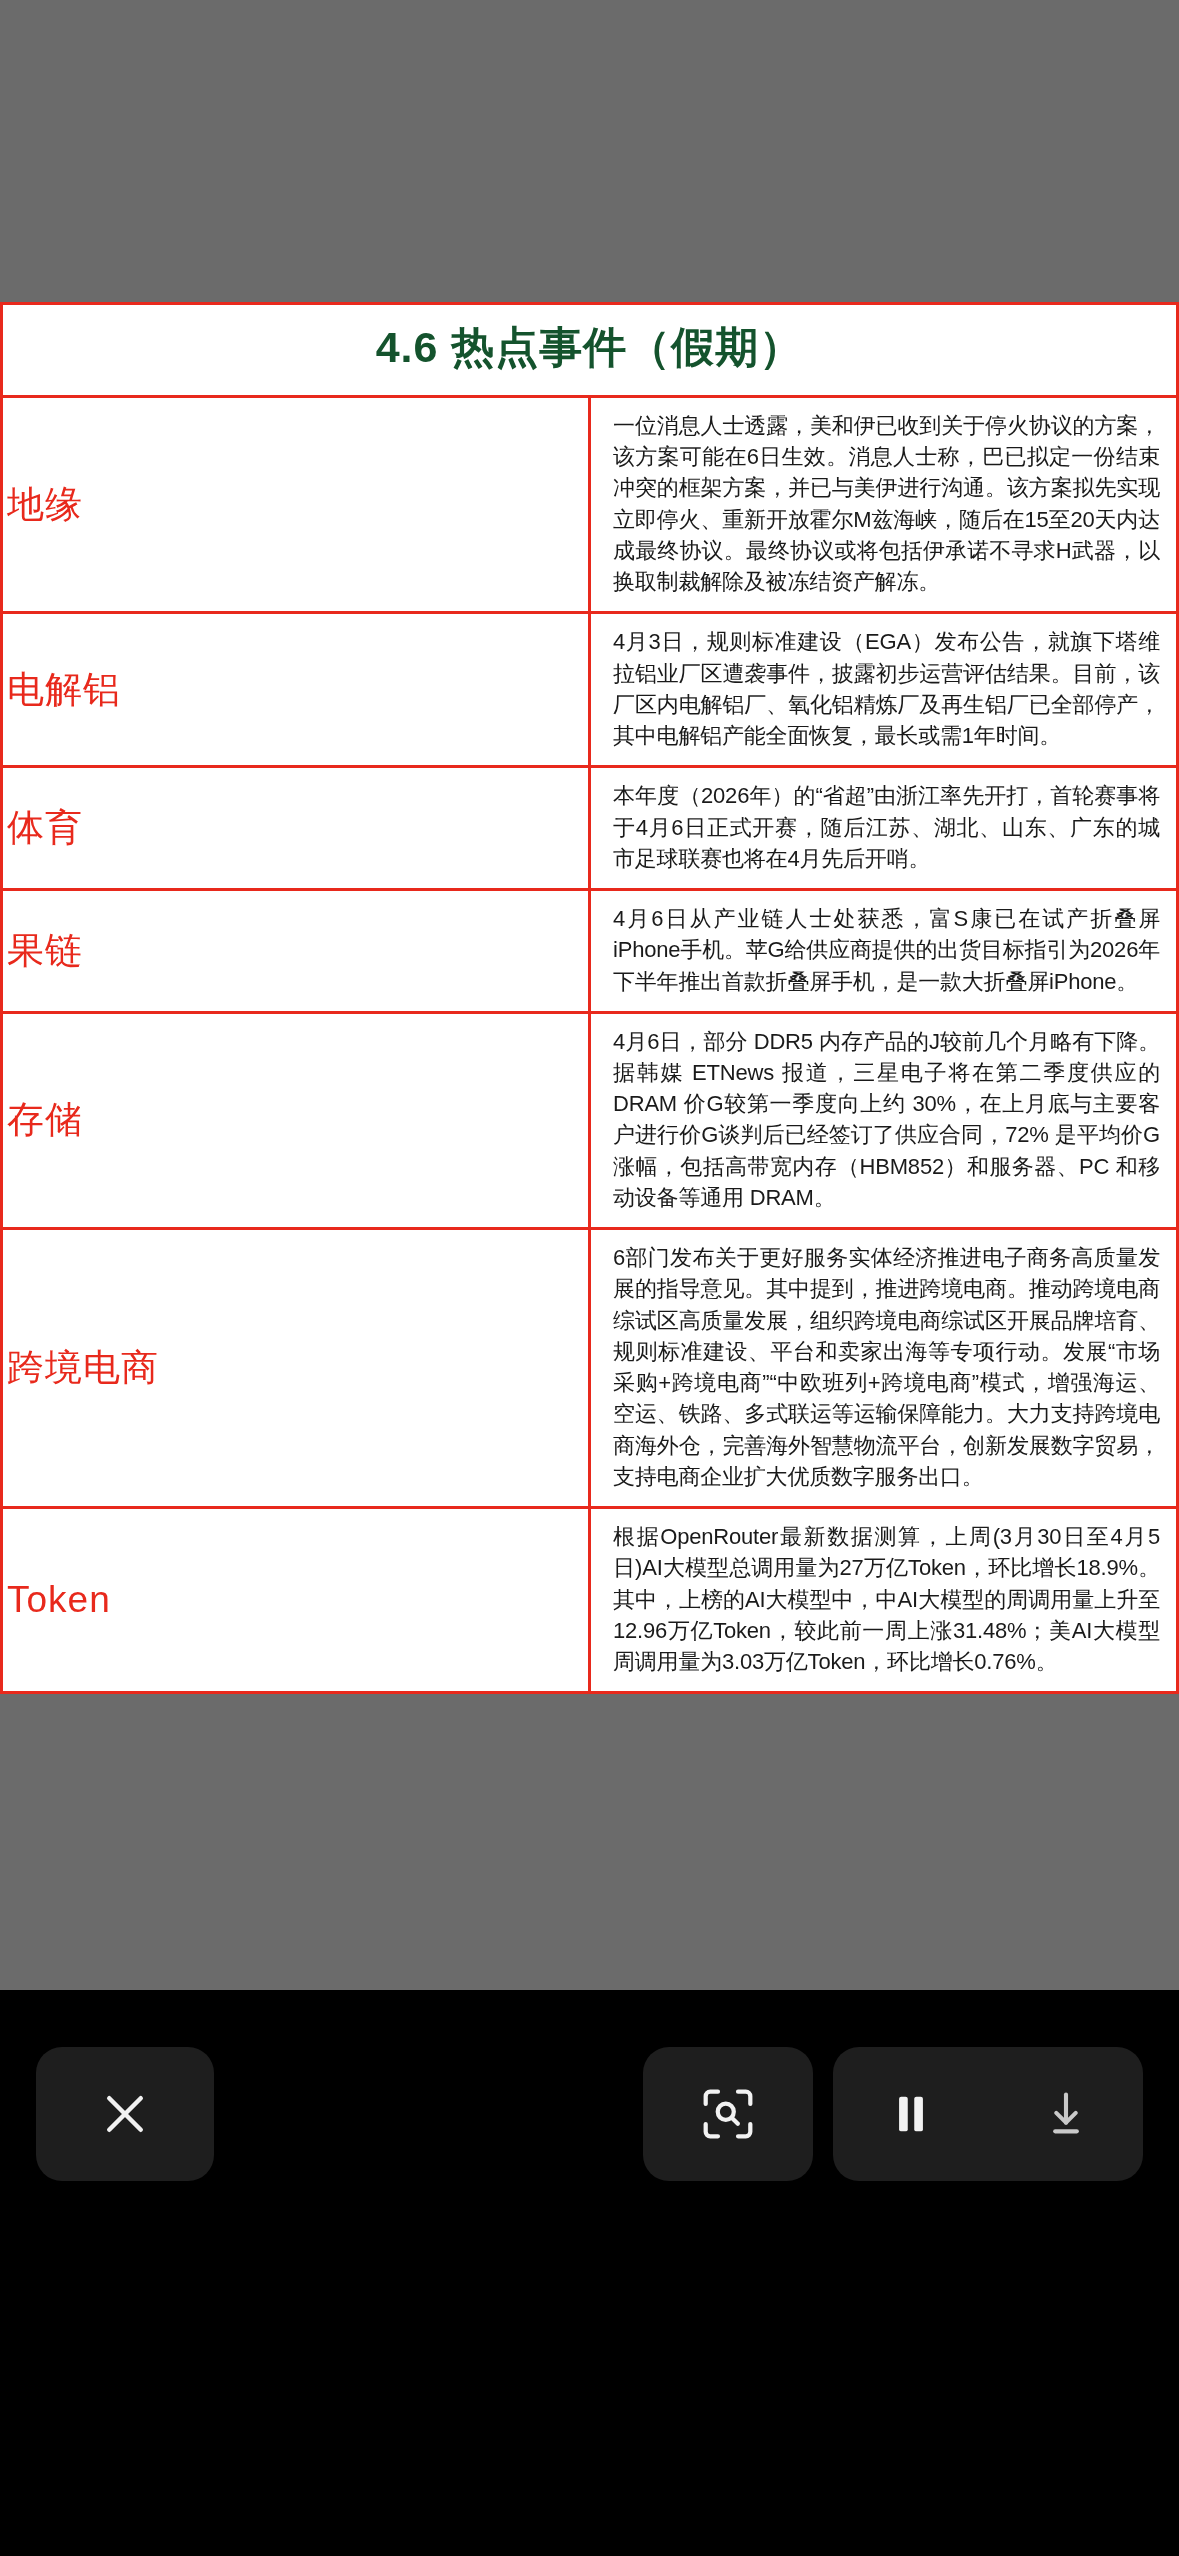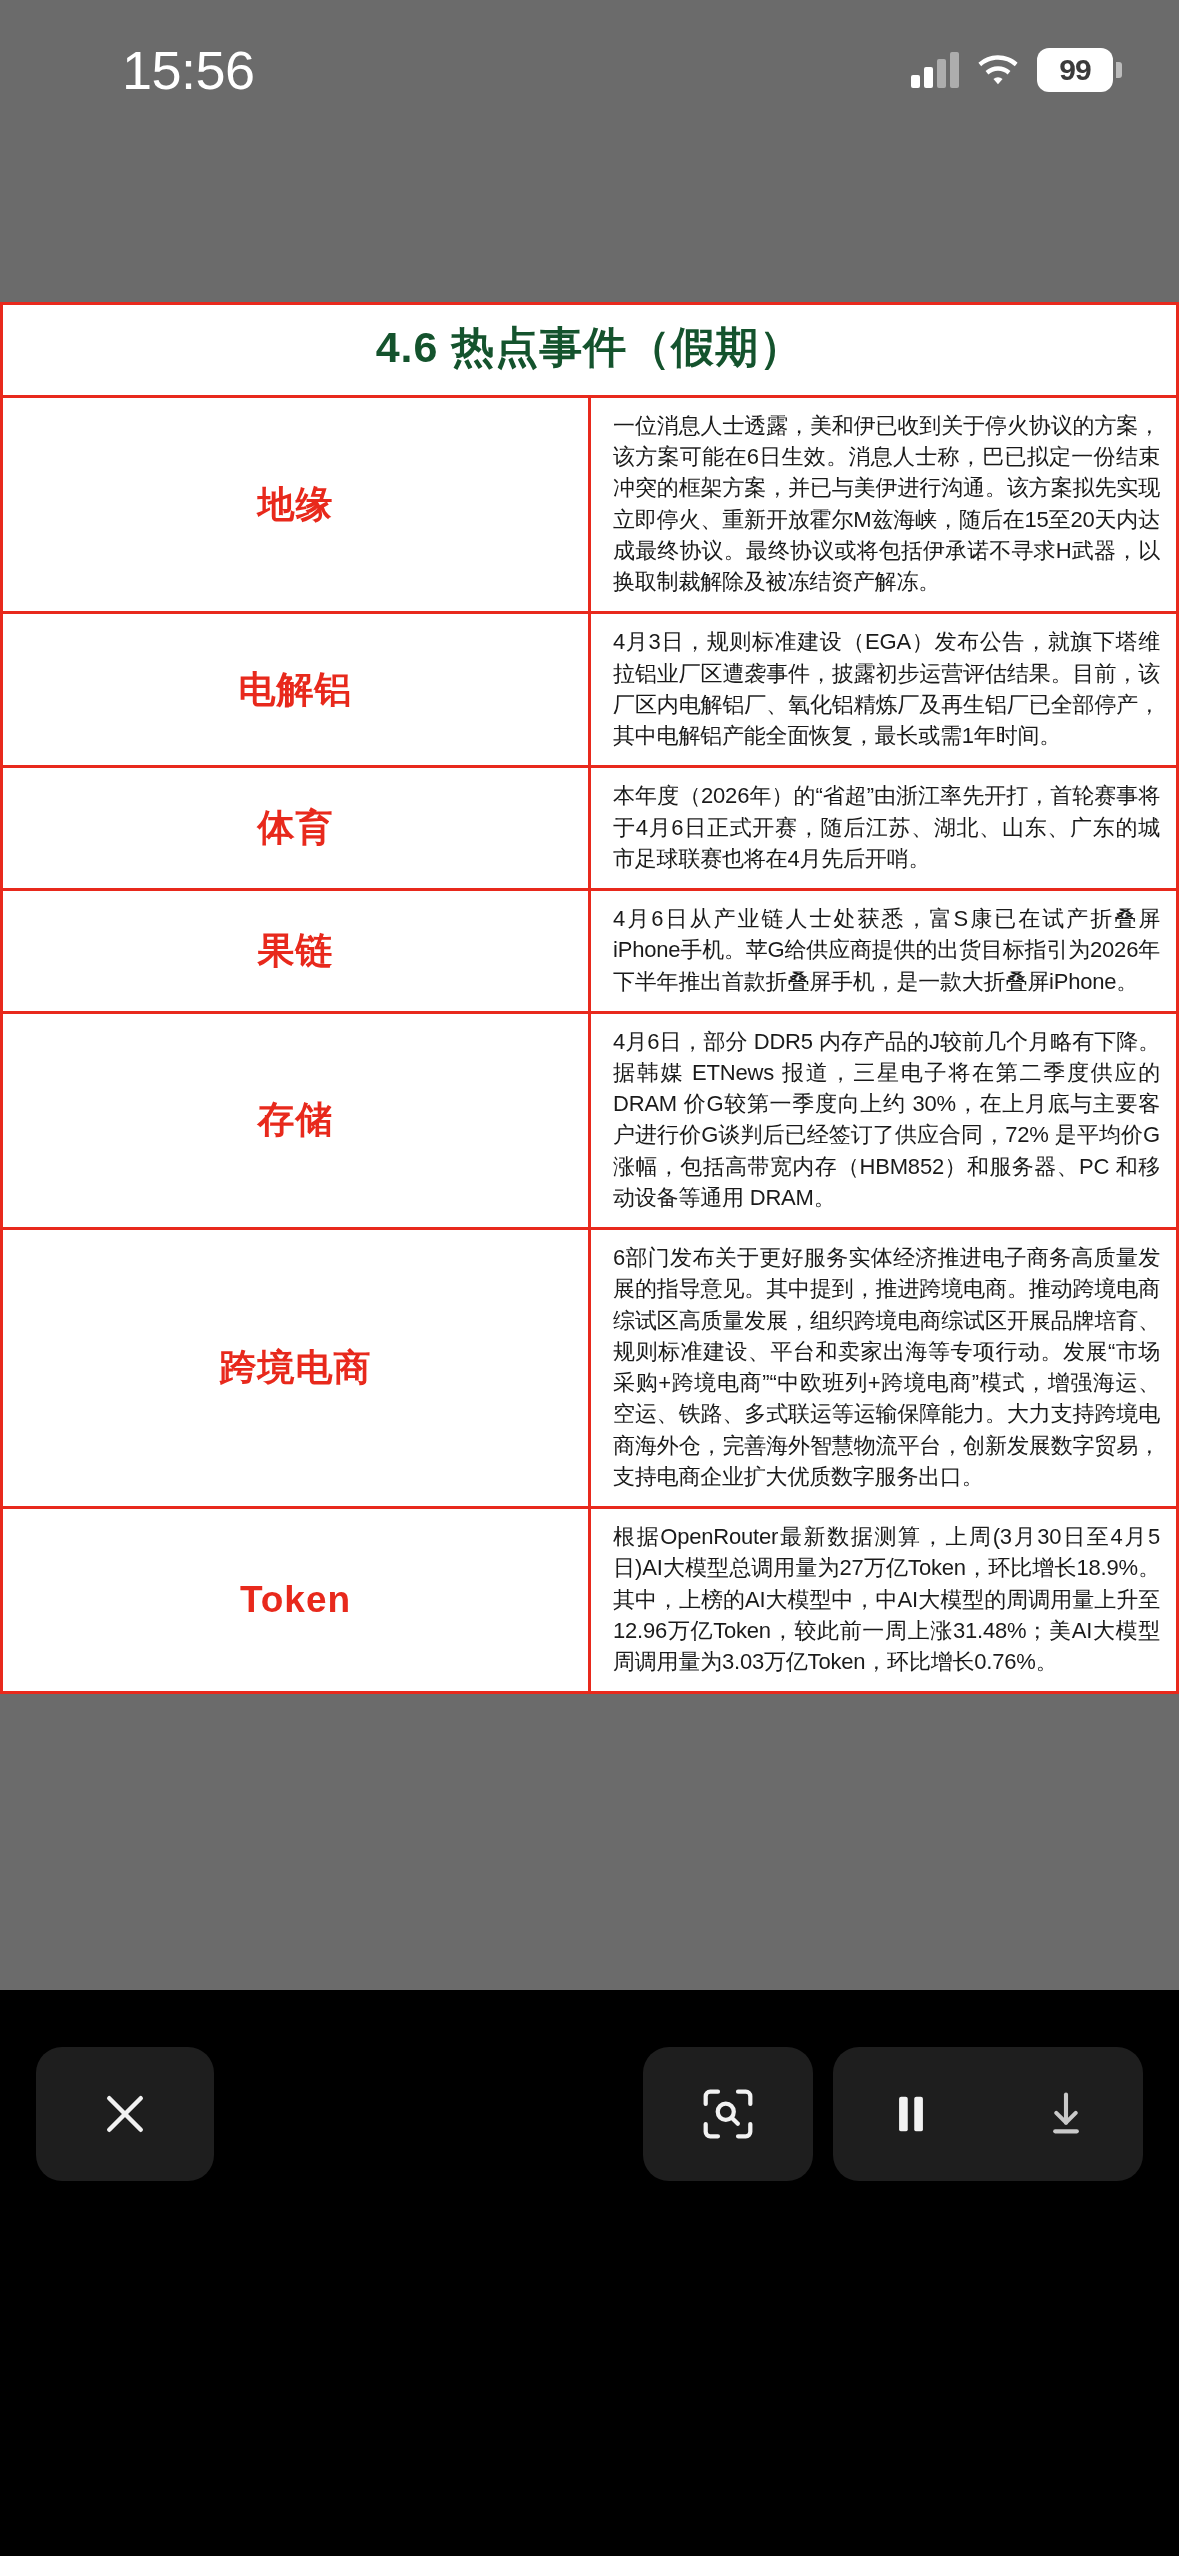--- a/index.html
+++ b/index.html
@@ -103,24 +103,23 @@
   .title-cell {
     text-align: center;
     padding: 14px 0 18px 0;
     color: #14532d;
     font-size: 43px;
     font-weight: 700;
     letter-spacing: 1px;
   }
   .cat-cell {
     width: 232px;
-    text-align: center;
     color: #e8291c;
     font-size: 37px;
-    font-weight: 700;
+    font-weight: 400;
     letter-spacing: 1px;
     padding: 6px 4px;
     margin-top: 48px;
   }
   .body-cell {
     padding: 12px 16px 14px 22px;
     color: #1a1a1a;
     font-size: 22px;
     line-height: 1.42;
     text-align: justify;
@@ -173,41 +172,20 @@
     width: 150px;
     height: 134px;
   }
   .icon-svg { display: block; }
 </style>
 </head>
 <body>
 
 <div id="screen">
 
-  <div class="statusbar">
-    <div class="status-time">15:56</div>
-    <div class="status-right">
-      <span class="signal-bars">
-        <i></i>
-          <i></i>
-          <i></i>
-          <i></i>
-      </span>
-      <span>
-        <svg class="icon-svg" viewBox="0 0 24 18" width="42" height="32" fill="#ffffff">
-          <path d="M12 17.2l-2.6-3.1a4 4 0 0 1 5.2 0L12 17.2z"></path>
-          <path d="M12 9.4c-2.1 0-4 .8-5.5 2.1l-1.6-1.9A10.6 10.6 0 0 1 12 6.8c2.7 0 5.2 1 7.1 2.8l-1.6 1.9A8.1 8.1 0 0 0 12 9.4z"></path>
-          <path d="M12 3.2c-3.7 0-7.1 1.4-9.6 3.7L.8 4.9A16.2 16.2 0 0 1 12 .6c4.3 0 8.2 1.6 11.2 4.3l-1.6 2A14.1 14.1 0 0 0 12 3.2z"></path>
-        </svg>
-      </span>
-      <span class="battery">
-        <span>99</span>
-      </span>
-    </div>
-  </div>
 
   <div class="doc">
     <table class="hot-table">
       <tbody>
         <tr>
           <td class="title-cell" colspan="2">4.6 热点事件（假期）</td>
         </tr>
 
         <tr>
           <td class="cat-cell">地缘</td>

